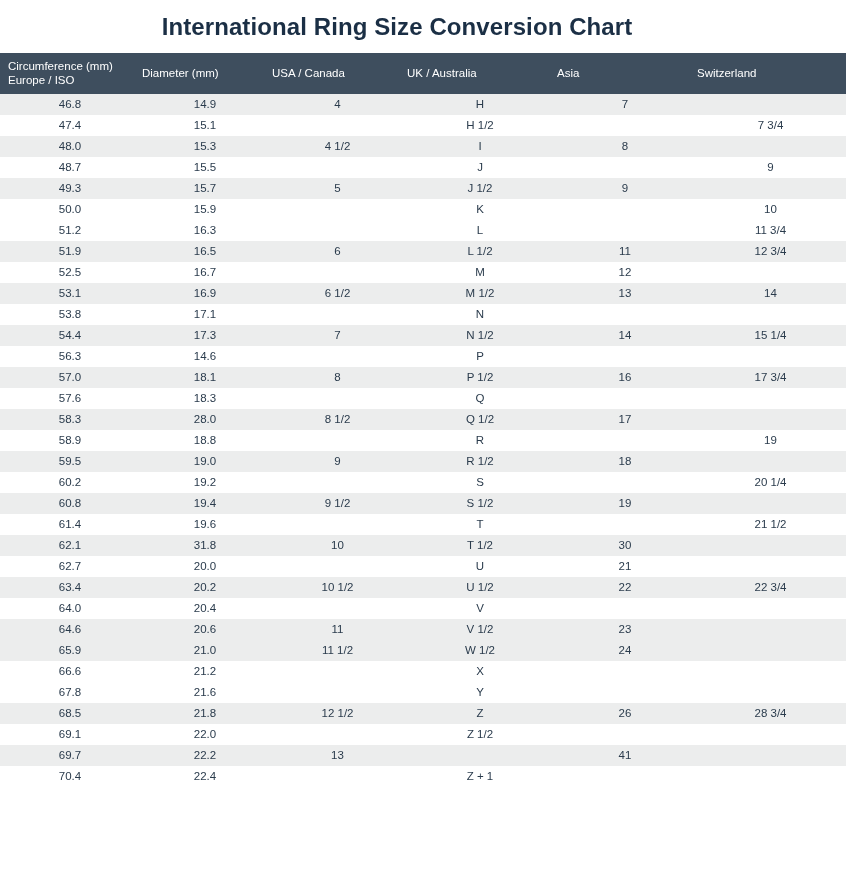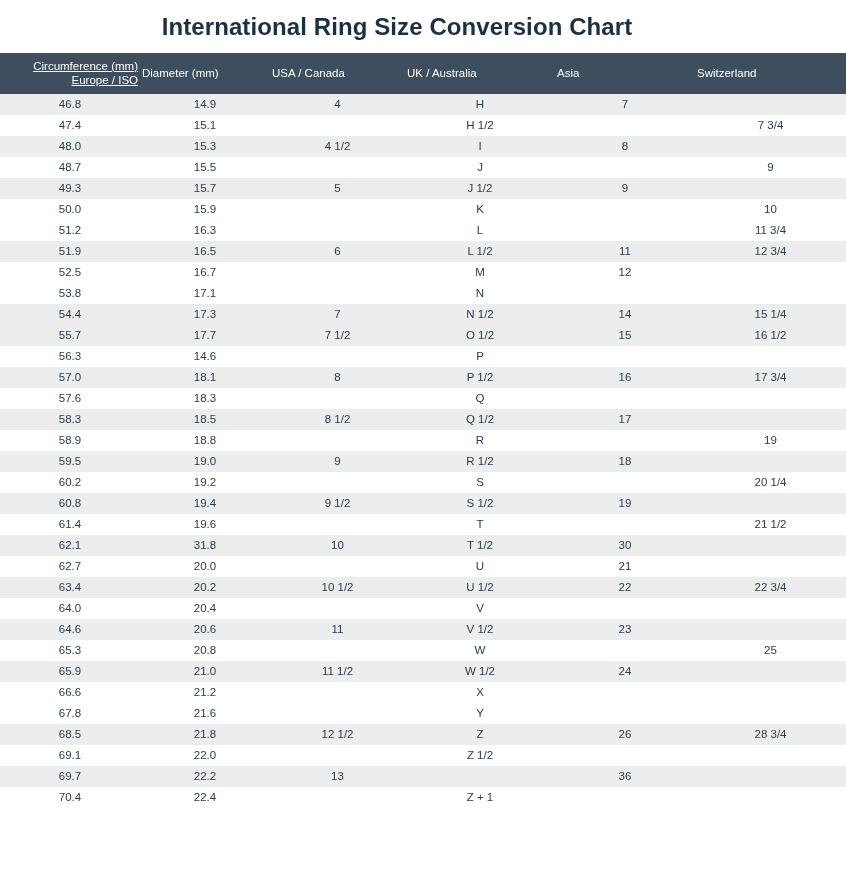--- a/index.html
+++ b/index.html
@@ -38,23 +38,22 @@
     background: #3e4e5e;
     color: #ffffff;
     font-size: 11.5px;
     font-weight: normal;
     padding: 6px 2px;
     text-align: left;
     vertical-align: middle;
     line-height: 1.25;
   }
   table.ring-table th.col-circ {
-    text-align: right;
+    text-align: left;
     padding-left: 8px;
-    text-decoration: underline;
   }
   table.ring-table td {
     font-size: 11.5px;
     text-align: center;
     padding: 1px 2px;
     color: #2a3b4c;
     height: 19px;
     line-height: 17px;
   }
   tr.even td { background: #eceded; }
@@ -162,44 +161,44 @@
           <td>12 3/4</td>
         </tr>
         <tr class="odd">
           <td>52.5</td>
           <td>16.7</td>
           <td></td>
           <td>M</td>
           <td>12</td>
           <td></td>
         </tr>
+        <tr class="even">
+          <td>53.1</td>
+          <td>16.9</td>
+          <td>6 1/2</td>
+          <td>M 1/2</td>
+          <td>13</td>
+          <td>14</td>
+        </tr>
         <tr class="odd">
           <td>53.8</td>
           <td>17.1</td>
           <td></td>
           <td>N</td>
           <td></td>
           <td></td>
         </tr>
         <tr class="even">
           <td>54.4</td>
           <td>17.3</td>
           <td>7</td>
           <td>N 1/2</td>
           <td>14</td>
           <td>15 1/4</td>
         </tr>
-        <tr class="even">
-          <td>55.7</td>
-          <td>17.7</td>
-          <td>7 1/2</td>
-          <td>O 1/2</td>
-          <td>15</td>
-          <td>16 1/2</td>
-        </tr>
         <tr class="odd">
           <td>56.3</td>
           <td>14.6</td>
           <td></td>
           <td>P</td>
           <td></td>
           <td></td>
         </tr>
         <tr class="even">
           <td>57.0</td>
@@ -212,21 +211,21 @@
         <tr class="odd">
           <td>57.6</td>
           <td>18.3</td>
           <td></td>
           <td>Q</td>
           <td></td>
           <td></td>
         </tr>
         <tr class="even">
           <td>58.3</td>
-          <td>18.5</td>
+          <td>28.0</td>
           <td>8 1/2</td>
           <td>Q 1/2</td>
           <td>17</td>
           <td></td>
         </tr>
         <tr class="odd">
           <td>58.9</td>
           <td>18.8</td>
           <td></td>
           <td>R</td>
@@ -298,28 +297,20 @@
           <td></td>
         </tr>
         <tr class="even">
           <td>64.6</td>
           <td>20.6</td>
           <td>11</td>
           <td>V 1/2</td>
           <td>23</td>
           <td></td>
         </tr>
-        <tr class="odd">
-          <td>65.3</td>
-          <td>20.8</td>
-          <td></td>
-          <td>W</td>
-          <td></td>
-          <td>25</td>
-        </tr>
         <tr class="even">
           <td>65.9</td>
           <td>21.0</td>
           <td>11 1/2</td>
           <td>W 1/2</td>
           <td>24</td>
           <td></td>
         </tr>
         <tr class="odd">
           <td>66.6</td>
@@ -351,21 +342,21 @@
           <td></td>
           <td>Z 1/2</td>
           <td></td>
           <td></td>
         </tr>
         <tr class="even">
           <td>69.7</td>
           <td>22.2</td>
           <td>13</td>
           <td></td>
-          <td>36</td>
+          <td>41</td>
           <td></td>
         </tr>
         <tr class="odd">
           <td>70.4</td>
           <td>22.4</td>
           <td></td>
           <td>Z + 1</td>
           <td></td>
           <td></td>
         </tr>

